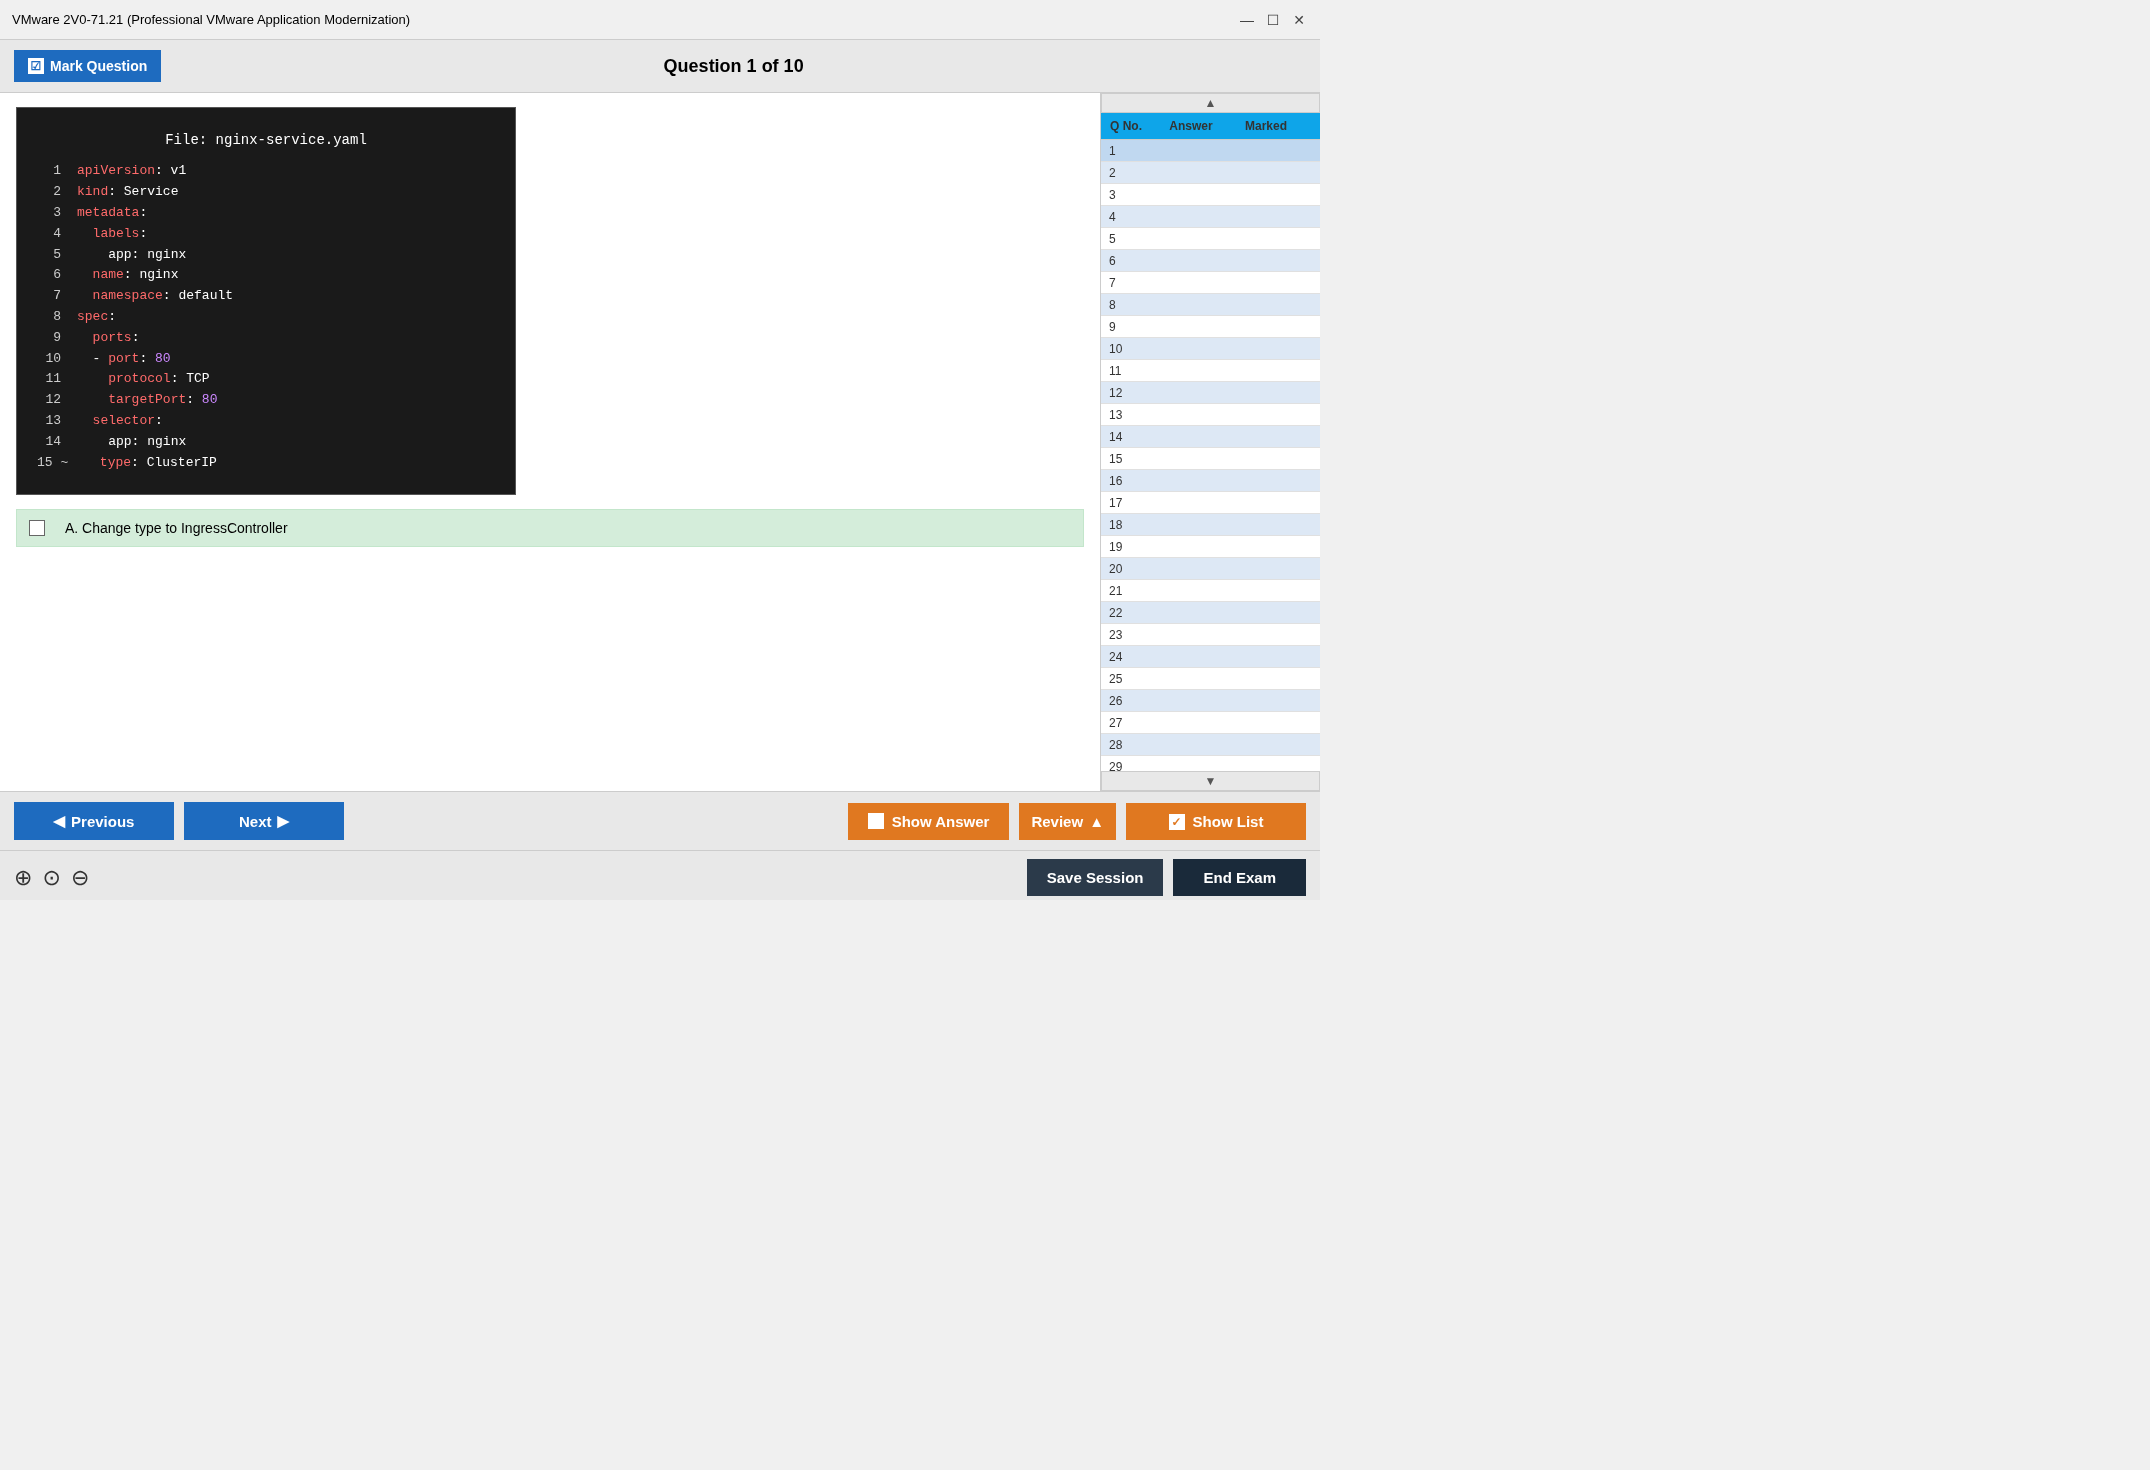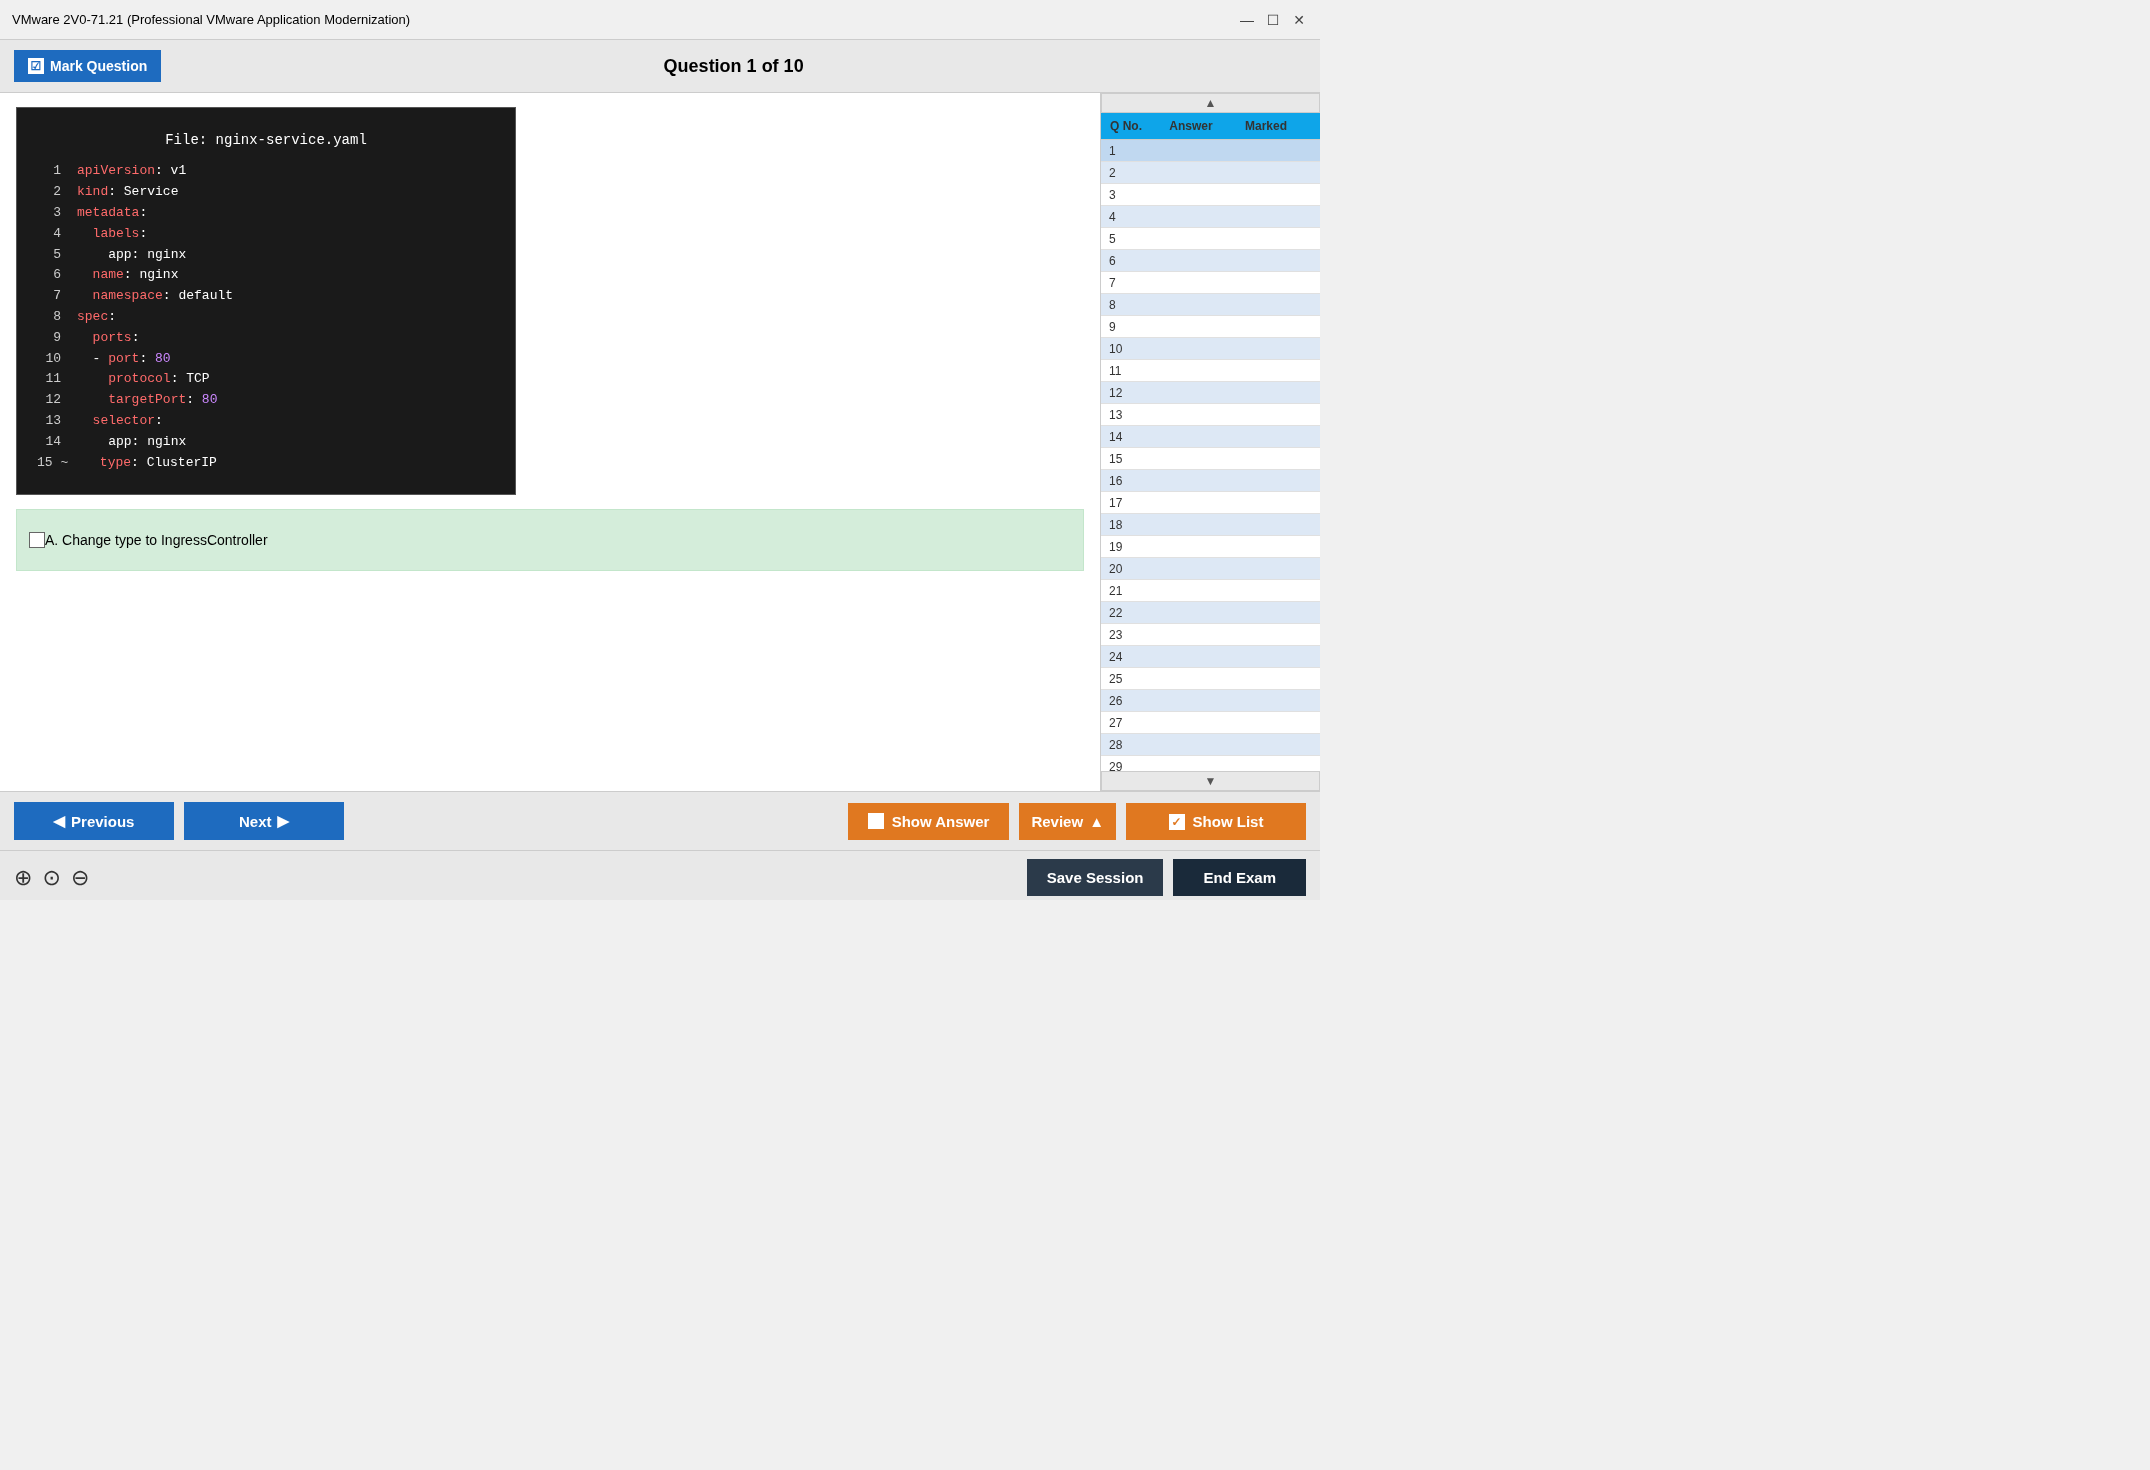--- a/index.html
+++ b/index.html
@@ -97,22 +97,22 @@
     .val-white { color: #ffffff; }
     .val-purple { color: #cc88ff; }
     .tilde { color: #cccccc; }
 
     .question-text { font-size: 14px; margin-bottom: 12px; color: #000; }
 
     
     .answer-option {
       display: flex;
       align-items: center;
-      gap: 0;
-      padding: 22px 12px;
+      gap: 20px;
+      padding: 10px 12px;
       background: #d4edda;
       border: 1px solid #c3e6cb;
       margin-bottom: 0;
       cursor: pointer;
     }
     .answer-checkbox { width: 16px; height: 16px; border: 1px solid #666; background: white; flex-shrink: 0; }
     .answer-label { font-size: 14px; color: #000; }
 
     
     .question-list-panel {

